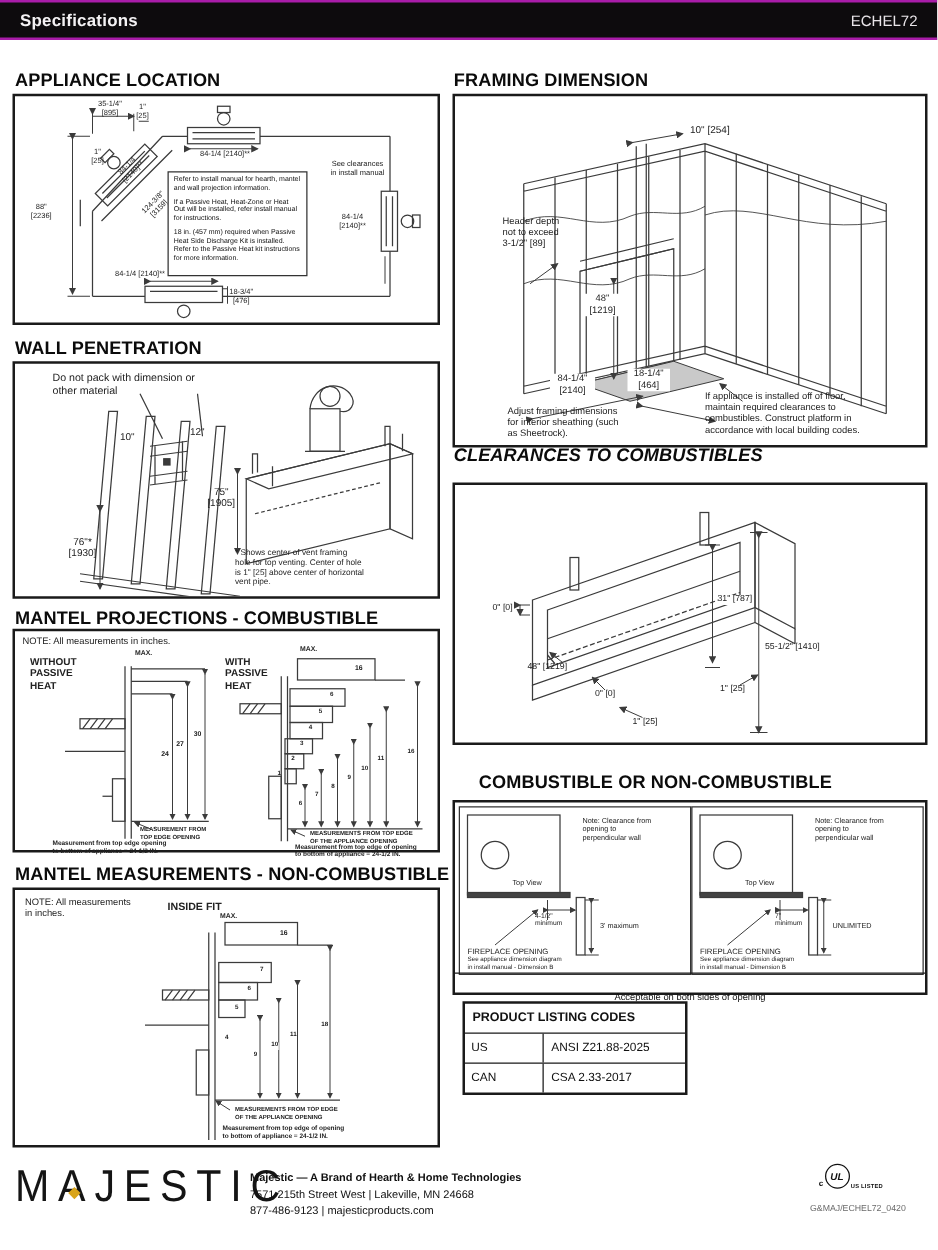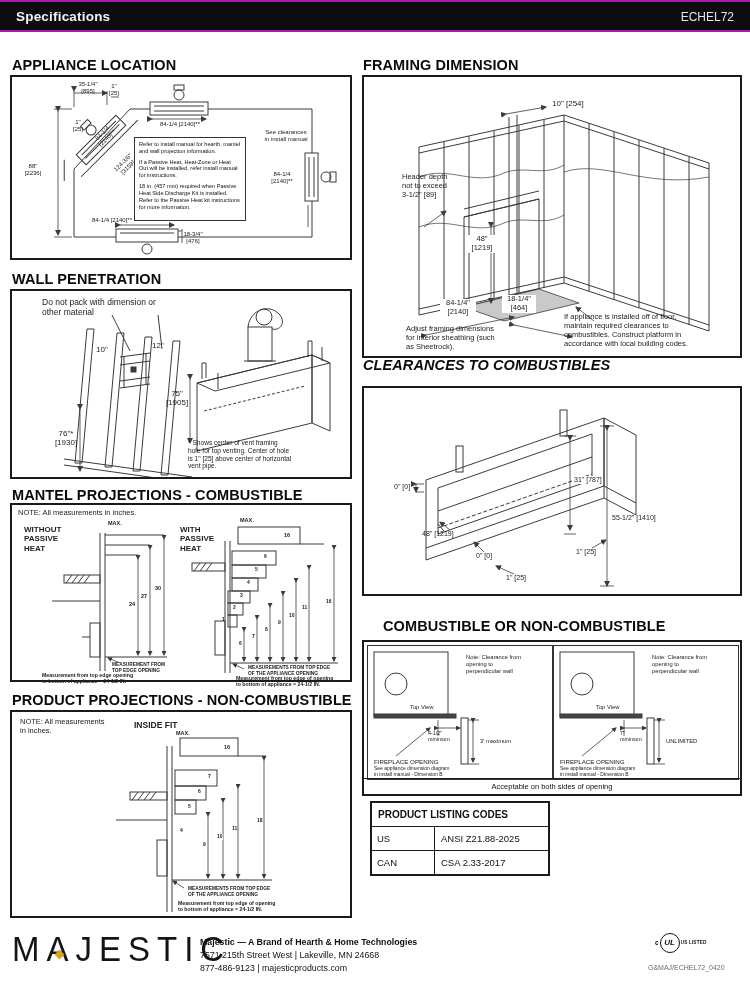--- a/index.html
+++ b/index.html
@@ -22,21 +22,21 @@
   .rot45{transform:rotate(-45deg);transform-origin:left top;}
   .notebox{position:absolute;border:1px solid #333;background:#fff;padding:3px 4px;box-sizing:border-box;}
   .notebox p{margin:0 0 4px 0;font-size:5.6px;line-height:1.22;color:#111;}
   
   #plc{position:absolute;left:370px;top:801px;width:180px;border:2px solid #1a1a1a;box-sizing:border-box;background:#fff;}
   #plc .hd{font-size:10px;font-weight:bold;padding:6px 6px;border-bottom:1.5px solid #1a1a1a;}
   #plc .row{display:flex;border-bottom:1.5px solid #1a1a1a;}
   #plc .row:last-child{border-bottom:none;}
   #plc .cl{width:52px;border-right:1.5px solid #1a1a1a;padding:6px 5px;font-size:9.5px;display:flex;align-items:center;}
   #plc .cv{flex:1;padding:6px 6px;font-size:9.5px;display:flex;align-items:center;}
-  .ulmark{display:inline-flex;align-items:center;gap:1px;}
+  .ulmark{display:inline-flex;align-items:flex-end;gap:1px;}
   .ulmark .c{font-size:5.5px;font-weight:bold;}
   .ulmark .circ{width:14px;height:14px;border:1.2px solid #111;border-radius:50%;display:inline-flex;
                 align-items:center;justify-content:center;font-size:6.5px;font-weight:bold;font-style:italic;}
   .ulmark .us{font-size:3.8px;font-weight:bold;letter-spacing:.2px;}
   #disclaimer{position:absolute;left:557px;top:799px;width:186px;font-size:9px;line-height:1.42;white-space:pre-line;color:#222;}
   
   #logo{position:absolute;left:12px;top:930px;font-size:33px;letter-spacing:7px;color:#141414;
         font-family:"Liberation Sans",sans-serif;font-weight:normal;transform:scaleY(1.08);}
   #logo-accent{position:absolute;left:56px;top:951px;width:7px;height:7px;background:#d9a419;transform:rotate(45deg);}
   #brand{position:absolute;left:200px;top:936px;width:280px;font-size:8.8px;line-height:1.5;color:#111;}
@@ -259,21 +259,21 @@
     <div class="lbl b" style="left:266px;top:115px;font-size:5px;background:#fff;">9</div>
     <div class="lbl b" style="left:277px;top:108px;font-size:5px;background:#fff;">10</div>
     <div class="lbl b" style="left:290px;top:100px;font-size:5px;background:#fff;">11</div>
     <div class="lbl b" style="left:314px;top:94px;font-size:5px;background:#fff;">16</div>
     <div class="lbl b" style="left:236px;top:160px;font-size:4.8px;">MEASUREMENTS FROM TOP EDGE
 OF THE APPLIANCE OPENING</div>
     <div class="lbl b" style="left:224px;top:170px;font-size:5.2px;">Measurement from top edge of opening
 to bottom of appliance = 24-1/2 IN.</div>
   </div>
 
-  <div class="sec-title" style="left:12px;top:692px;">PRODUCT PROJECTIONS - NON-COMBUSTIBLE</div>
+  <div class="sec-title" style="left:12px;top:692px;">MANTEL MEASUREMENTS - NON-COMBUSTIBLE</div>
   <div class="box" style="left:10px;top:710px;width:342px;height:208px;">
     <svg class="art" width="338" height="204" viewBox="0 0 338 204">
       <defs>
           <marker id="m-mn" markerWidth="5" markerHeight="5" refX="4" refY="2.5" orient="auto" markerUnits="userSpaceOnUse">
             <path d="M0,0 L5,2.5 L0,5 Z" fill="#3b3b3b"></path>
           </marker>
         </defs>
       <g class="ln">
         <path d="M155,34 V200 M160,34 V200"></path>
         <rect x="168" y="26" width="58" height="18"></rect>
@@ -467,21 +467,21 @@
 opening to
 perpendicular wall</div>
       <div class="lbl" style="left:42px;top:58px;font-size:5.8px;">Top View</div>
       <div class="lbl" style="left:66px;top:84px;font-size:5.4px;">7"
 minimum</div>
       <div class="lbl" style="left:112px;top:92px;font-size:5.8px;">UNLIMITED</div>
       <div class="lbl" style="left:6px;top:112px;font-size:6.2px;">FIREPLACE OPENING</div>
       <div class="lbl" style="left:6px;top:120px;font-size:5px;">See appliance dimension diagram
 in install manual - Dimension B</div>
     </div>
-    <div style="position:absolute;left:0;top:136px;width:376px;height:16px;border-top:1.5px solid #1a1a1a;text-align:center;font-size:7.5px;padding-top:3px;">Acceptable on both sides of opening</div>
+    <div style="position:absolute;left:0;top:136px;width:376px;height:16px;border-top:1.5px solid #1a1a1a;text-align:center;font-size:7.5px;padding-top:14px;">Acceptable on both sides of opening</div>
   </div>
 
   <div id="plc">
     <div class="hd">PRODUCT LISTING CODES</div>
     <div class="row">
       <div class="cl">US</div>
       <div class="cv">ANSI Z21.88-2025</div>
     </div>
     <div class="row">
       <div class="cl">CAN</div>

